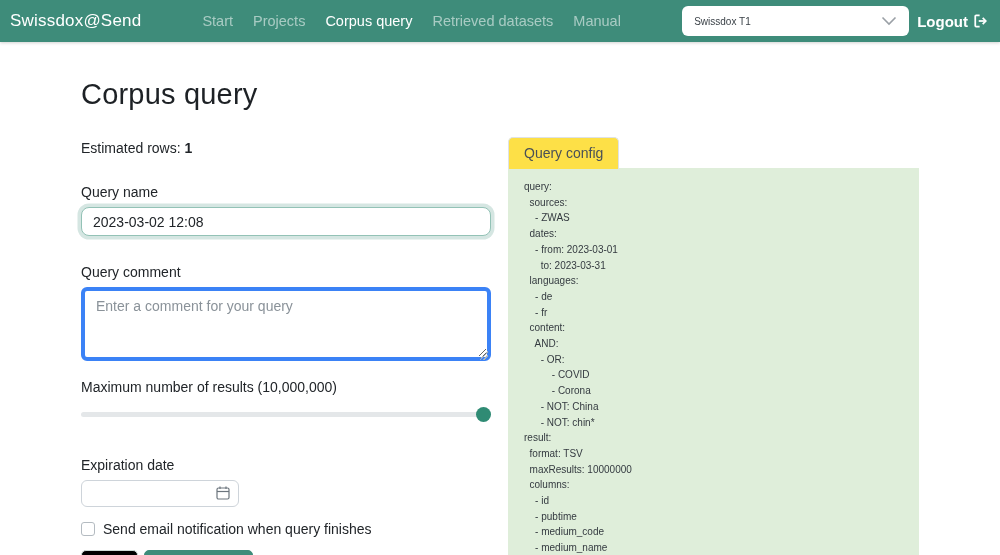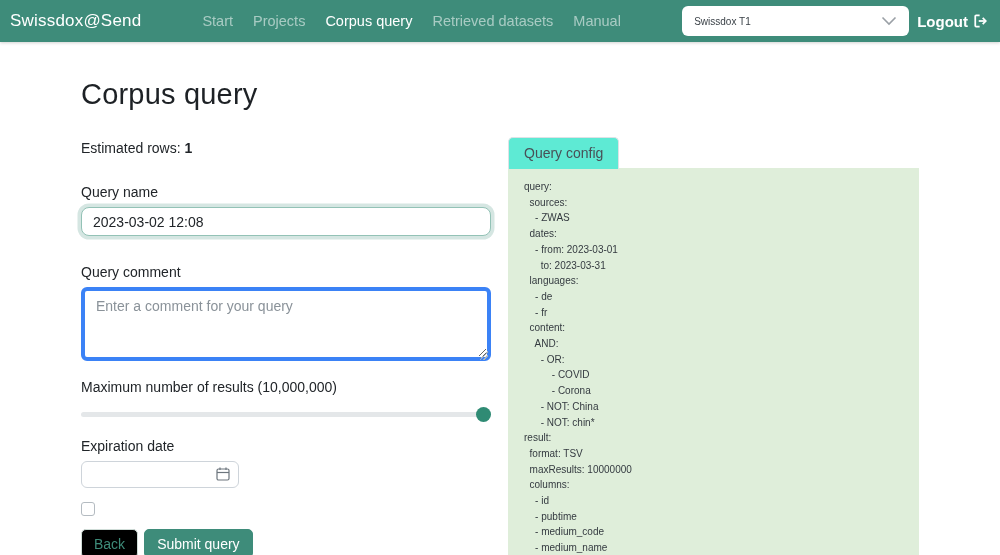--- a/index.html
+++ b/index.html
@@ -64,21 +64,21 @@
     background:#fff; flex:0 0 14px; }
   .check-label { font-size:14px; color:#212529; }
 
   .btn-row { display:flex; gap:6px; margin-top:13px; }
   .btn { height:29px; border-radius:5px; font-size:14px; padding:0 12px; cursor:pointer;
     display:flex; align-items:center; font-family:"Liberation Sans", sans-serif; }
   .btn-back { background:#000000; color:#3e8c7a; border:1px solid #cfdcd7; }
   .btn-submit { background:#3e8c7a; color:#fff; border:1px solid #3e8c7a; }
 
   
-  .tab { display:inline-block; background:#5eead4; border:1px solid #dee2e6; border-bottom:none;
+  .tab { display:inline-block; background:#fde047; border:1px solid #dee2e6; border-bottom:none;
     border-radius:5px 5px 0 0; padding:7px 15px 8px 15px; font-size:14px; color:#495057;
     position:relative; top:1px; cursor:pointer; }
   .config-panel { background:#dfeeda; padding:11px 16px; min-height:393px; }
   .config-panel pre { font-family:Liberation Sans, sans-serif; font-size:10px;
     line-height:15.7px; color:#343a40; white-space:pre; }
 
   svg { display:block; }
 </style>
 </head>
 <body>
@@ -131,35 +131,36 @@
         <textarea class="comment" placeholder="Enter a comment for your query" style=""></textarea>
         <div class="resize-grip"></div>
       </div>
 
       <div class="field-label slider-label">Maximum number of results (10,000,000)</div>
       <div class="slider">
         <div class="slider-track"></div>
         <div class="slider-thumb" style="left: calc(100% - 15px);"></div>
       </div>
 
-      <div class="field-label" style="margin-top:16px;">Expiration date</div>
+      <div class="field-label" style="margin-top:35px;">Expiration date</div>
       <div class="date-wrap">
         <input class="date-input" type="text" value="" style="">
         <span class="cal-icon">
           <svg width="16" height="16" viewBox="0 0 16 16">
             <rect x="2" y="3" width="12" height="11" rx="1.5" fill="none" stroke="#6c757d" stroke-width="1.2"></rect>
             <line x1="2" y1="6.5" x2="14" y2="6.5" stroke="#6c757d" stroke-width="1.2"></line>
             <line x1="5" y1="1.5" x2="5" y2="4" stroke="#6c757d" stroke-width="1.2"></line>
             <line x1="11" y1="1.5" x2="11" y2="4" stroke="#6c757d" stroke-width="1.2"></line>
           </svg>
         </span>
       </div>
 
       <div class="check-row">
         <div class="checkbox"></div>
+        <div class="check-label">Send email notification when query finishes</div>
       </div>
 
       <div class="btn-row">
         <button class="btn btn-back">Back</button>
         <button class="btn btn-submit">Submit query</button>
       </div>
     </div>
 
     <div class="col-config">
       <div class="tab">Query config</div>

